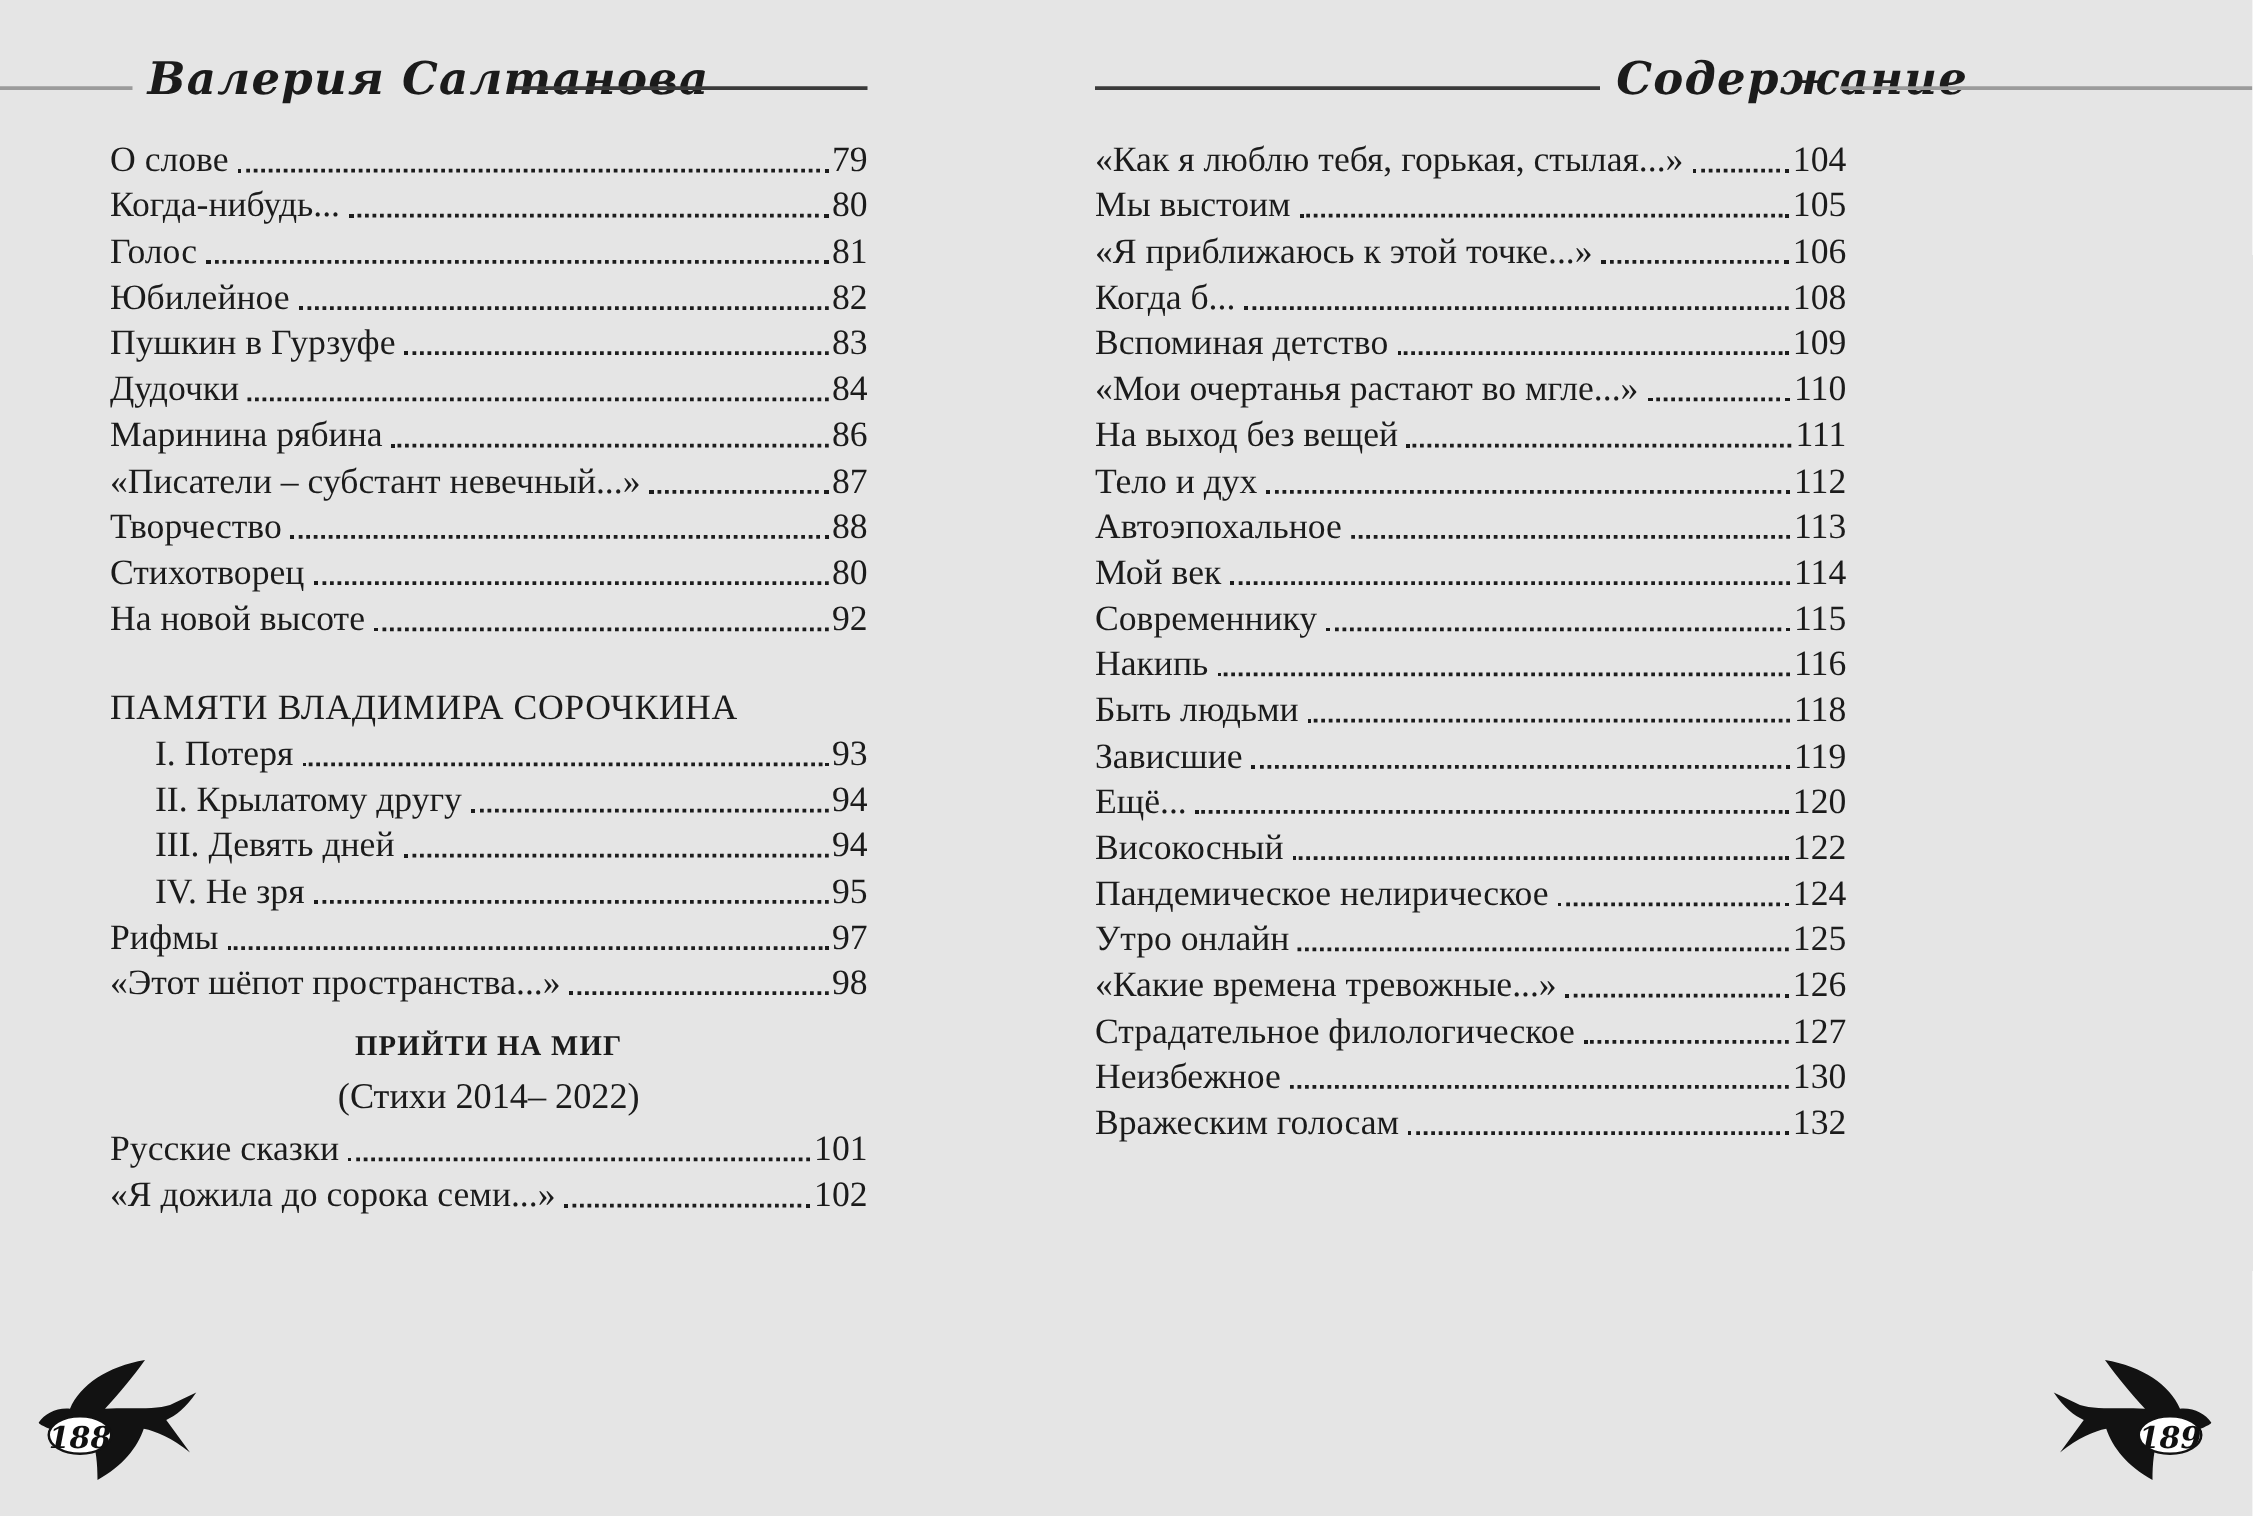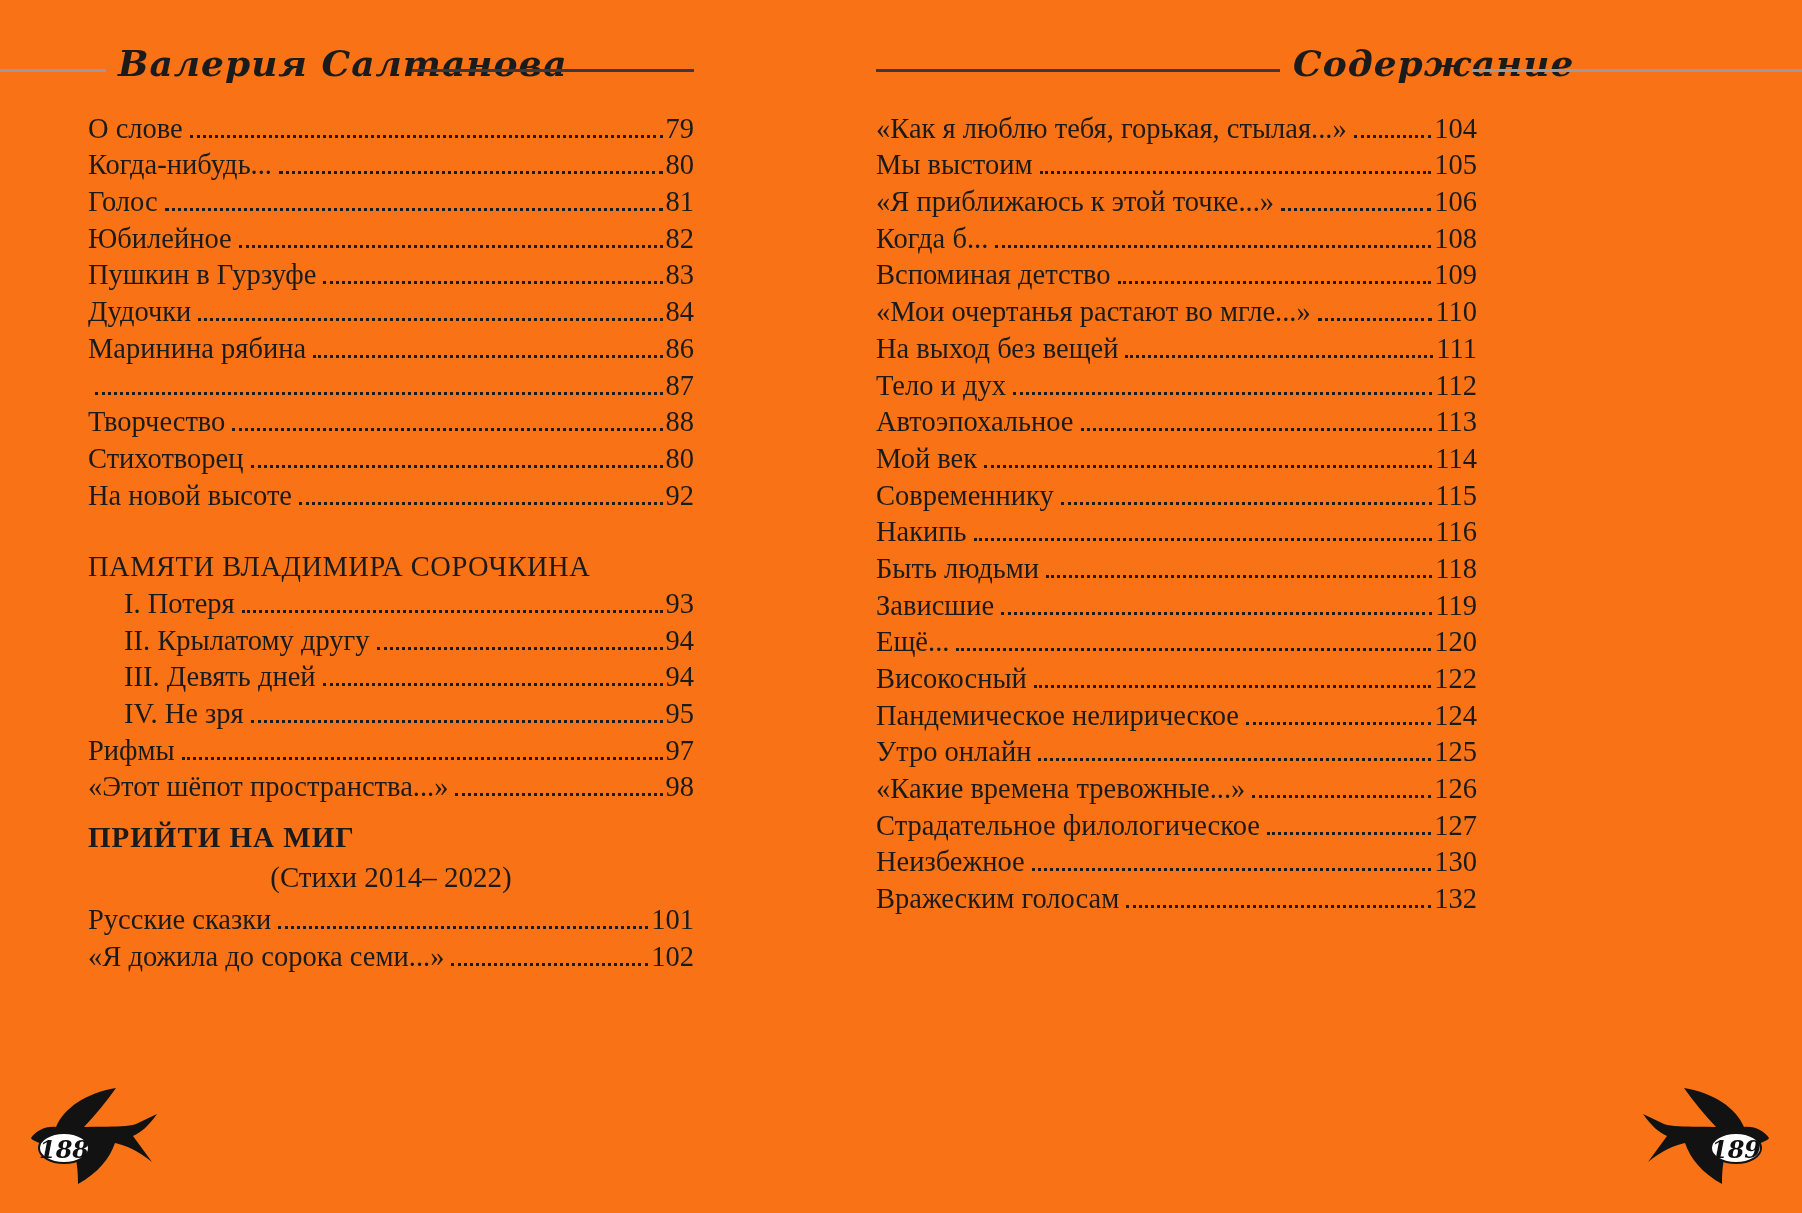--- a/index.html
+++ b/index.html
@@ -1,16 +1,16 @@
 <!DOCTYPE html>
 <html><head>
 <meta charset="utf-8">
 <style>
   html,body{margin:0;padding:0;background:#ffffff;}
-  .canvas{position:relative;width:1802px;height:1213px;background:#f97316;
+  .canvas{position:relative;width:1802px;height:1213px;background:#e5e5e5;
           font-family:"Liberation Serif",serif;color:#1b1b1b;overflow:hidden;}
 
   
   .hdr-script{position:absolute;top:42px;font-family:"DejaVu Serif",serif;
               font-style:italic;font-weight:700;font-size:36px;letter-spacing:1px;
               white-space:nowrap;}
   #hdr-author{left:118px;}
   #hdr-contents{left:1293px;}
   .rule{position:absolute;top:69px;height:3px;}
   #rule-l-gray{left:0;width:106px;background:#9b9b9b;}
@@ -22,22 +22,22 @@
   .toc{position:absolute;top:108px;}
   #left-toc{left:88px;width:606px;}
   #right-toc{left:876px;width:601px;}
   .row{display:flex;align-items:flex-end;height:36.7px;font-size:28.5px;text-align:center;}
   .row .t{white-space:nowrap;}
   .leader{flex:1;min-width:14px;border-bottom:3px dotted #1c1c1c;margin:0 3px 7px 7px;}
   .p{white-space:nowrap;}
   .sub{padding-left:36px;}
   .heading{letter-spacing:0.5px;margin-top:35px;}
 
-  .section-title{margin-top:12px;height:44px;line-height:44px;text-align:left;
-                 font-weight:700;font-size:29px;letter-spacing:1px;}
+  .section-title{margin-top:12px;height:44px;line-height:44px;text-align:center;
+                 font-weight:700;font-size:23px;letter-spacing:1px;}
   .section-subtitle{height:40px;line-height:36px;text-align:center;font-size:29px;}
 
   
   .bird{position:absolute;width:132px;height:104px;}
   #bird-left{left:28px;top:1086px;}
   #bird-right{left:1640px;top:1086px;}
   .bird svg{display:block;width:132px;height:104px;}
   #bird-right svg{transform:scaleX(-1);}
   .badge{position:absolute;width:52px;top:49px;text-align:center;
          font-family:"DejaVu Serif",serif;font-style:italic;font-weight:700;
@@ -87,20 +87,21 @@
         <span class="t">Дудочки</span>
         <span class="leader"></span>
         <span class="p">84</span>
       </div>
     <div class="row">
         <span class="t">Маринина рябина</span>
         <span class="leader"></span>
         <span class="p">86</span>
       </div>
     <div class="row">
+        <span class="t">«Писатели – субстант невечный...»</span>
         <span class="leader"></span>
         <span class="p">87</span>
       </div>
     <div class="row">
         <span class="t">Творчество</span>
         <span class="leader"></span>
         <span class="p">88</span>
       </div>
     <div class="row">
         <span class="t">Стихотворец</span>

